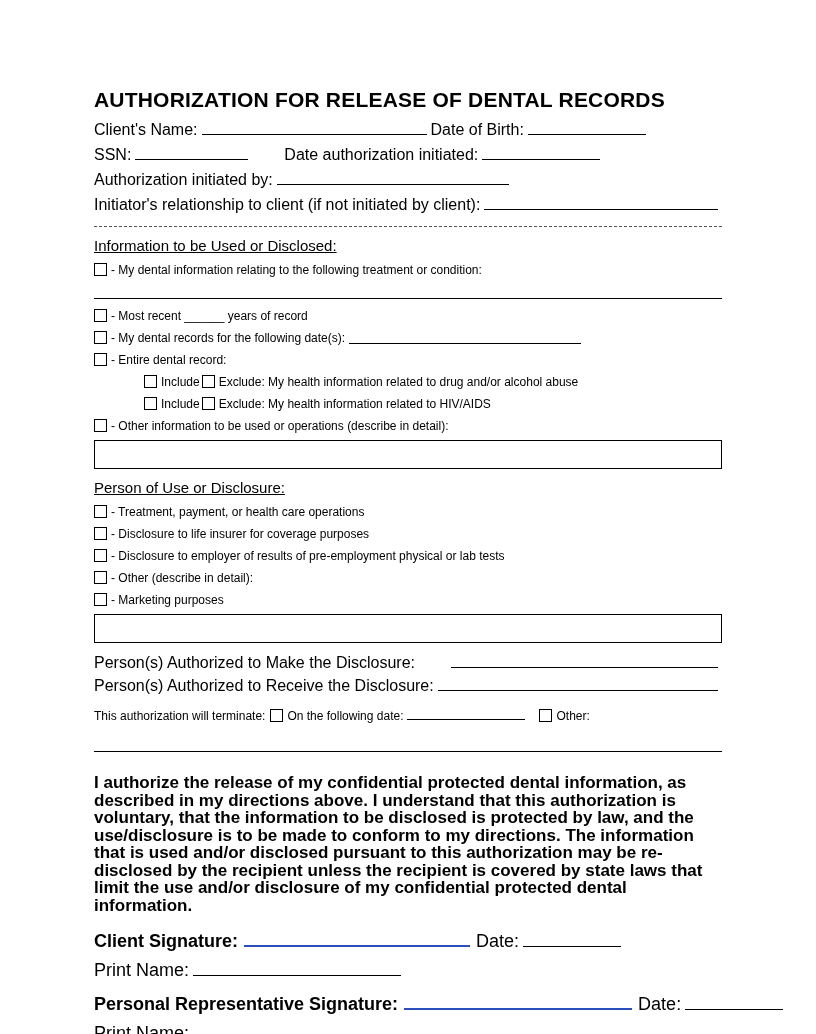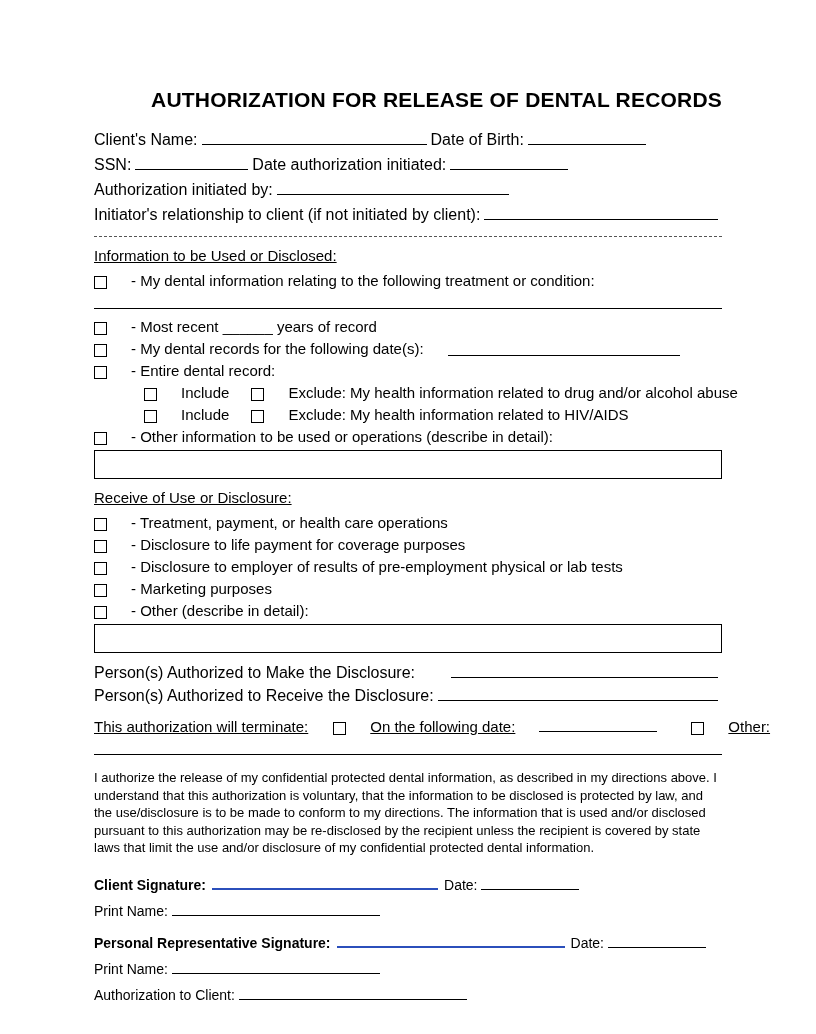--- a/index.html
+++ b/index.html
@@ -16,26 +16,26 @@
     overflow: hidden;
   }
   .page {
     position: relative;
     width: 816px;
     height: 1034px;
     box-sizing: border-box;
     padding: 0 94px;
   }
   .doc-title {
-    text-align: right;
+    text-align: left;
     font-size: 21px;
     font-weight: bold;
     letter-spacing: 0.2px;
     margin-top: 88px;
-    margin-bottom: 18px;
+    margin-bottom: 8px;
     white-space: nowrap;
   }
   .row {
     display: flex;
     align-items: baseline;
     font-size: 16px;
     line-height: 18px;
     margin-bottom: 6px;
     flex-wrap: nowrap;
   }
@@ -64,50 +64,50 @@
     border: 1.6px solid #000;
     display: inline-block;
     background: #fff;
     box-sizing: border-box;
     flex: none;
     position: relative;
     top: 2px;
   }
   .cbrow {
     display: flex;
-    align-items: center;
-    font-size: 15px;
+    align-items: flex-start;
+    font-size: 12px;
     line-height: 19px;
     margin-bottom: 3px;
-    gap: 20px;
   }
   .cbrow .txt { margin-left: 4px; white-space: nowrap; }
   .longline {
     border-bottom: 1px solid #000;
     height: 15px;
     margin: 2px 0 8px 0;
   }
   .indent-sub {
     margin-left: 50px;
   }
   .bigbox {
     border: 1.6px solid #000;
     height: 27px;
     margin: 4px 0 10px 0;
     background: #fff;
   }
   .para {
-    font-size: 13px;
+    font-size: 17px;
     line-height: 17.5px;
-    margin: 14px 0 16px 0;
+    margin: 22px 0 16px 0;
+    font-weight: bold;
   }
   .sig-row {
     display: flex;
     align-items: baseline;
-    font-size: 14px;
+    font-size: 18px;
     margin-bottom: 8px;
   }
   .sig-label { font-weight: bold; white-space: nowrap; }
   .sig-line {
     border-bottom: 2px solid #2b4fbb;
     height: 15px;
     margin: 0 6px;
     flex: none;
   }
   .small-gap { height: 8px; }
@@ -122,21 +122,21 @@
   <div class="row">
     <span class="lbl">Client's Name:</span>
     <span class="fill" style="width:225px;"></span>
     <span class="lbl" style="">Date of Birth:</span>
     <span class="fill" style="width:118px;"></span>
   </div>
 
   <div class="row">
     <span class="lbl">SSN:</span>
     <span class="fill" style="width:113px;"></span>
-    <span class="lbl" style="">Date authorization initiated:</span>
+    <span class="lbl" style="margin-left:32px;">Date authorization initiated:</span>
     <span class="fill" style="width:118px;"></span>
   </div>
 
   <div class="row">
     <span class="lbl">Authorization initiated by:</span>
     <span class="fill" style="width:232px;"></span>
   </div>
 
   <div class="row">
     <span class="lbl">Initiator's relationship to client (if not initiated by client):</span>
@@ -183,56 +183,56 @@
       <span class="txt">Exclude: My health information related to HIV/AIDS</span>
     </div>
   </div>
 
   <div class="cbrow">
     <span class="cb"></span>
     <span class="txt">- Other information to be used or operations (describe in detail):</span>
   </div>
   <div class="bigbox"></div>
 
-  <div class="section-head">Receive of Use or Disclosure:</div>
+  <div class="section-head">Person of Use or Disclosure:</div>
 
   <div class="cbrow">
     <span class="cb"></span>
     <span class="txt">- Treatment, payment, or health care operations</span>
   </div>
   <div class="cbrow">
     <span class="cb"></span>
-    <span class="txt">- Disclosure to life payment for coverage purposes</span>
+    <span class="txt">- Disclosure to life insurer for coverage purposes</span>
   </div>
   <div class="cbrow">
     <span class="cb"></span>
     <span class="txt">- Disclosure to employer of results of pre-employment physical or lab tests</span>
   </div>
   <div class="cbrow">
     <span class="cb"></span>
+    <span class="txt">- Other (describe in detail):</span>
+  </div>
+  <div class="cbrow">
+    <span class="cb"></span>
     <span class="txt">- Marketing purposes</span>
-  </div>
-  <div class="cbrow">
-    <span class="cb"></span>
-    <span class="txt">- Other (describe in detail):</span>
   </div>
   <div class="bigbox"></div>
 
   <div class="row" style="margin-bottom:4px;gap:32px;">
     <span class="lbl">Person(s) Authorized to Make the Disclosure:</span>
     <span class="fill grow"></span>
   </div>
   <div class="row" style="margin-bottom:4px;">
     <span class="lbl">Person(s) Authorized to Receive the Disclosure:</span>
     <span class="fill grow"></span>
   </div>
 
   <div class="small-gap"></div>
 
-  <div class="cbrow" style="margin-bottom:3px;text-decoration:underline;">
+  <div class="cbrow" style="margin-bottom:10px;">
     <span class="txt" style="margin-left:0;">This authorization will terminate:</span>
     <span class="cb" style="margin-left:5px;"></span>
     <span class="txt">On the following date:</span>
     <span class="fill" style="width:118px; position:relative; top:-2px;"></span>
     <span class="cb" style="margin-left:10px;"></span>
     <span class="txt">Other:</span>
   </div>
   <div class="longline"></div>
 
   <div class="para">I authorize the release of my confidential protected dental information, as described in my directions above. I understand that this authorization is voluntary, that the information to be disclosed is protected by law, and the use/disclosure is to be made to conform to my directions. The information that is used and/or disclosed pursuant to this authorization may be re-disclosed by the recipient unless the recipient is covered by state laws that limit the use and/or disclosure of my confidential protected dental information.</div>

